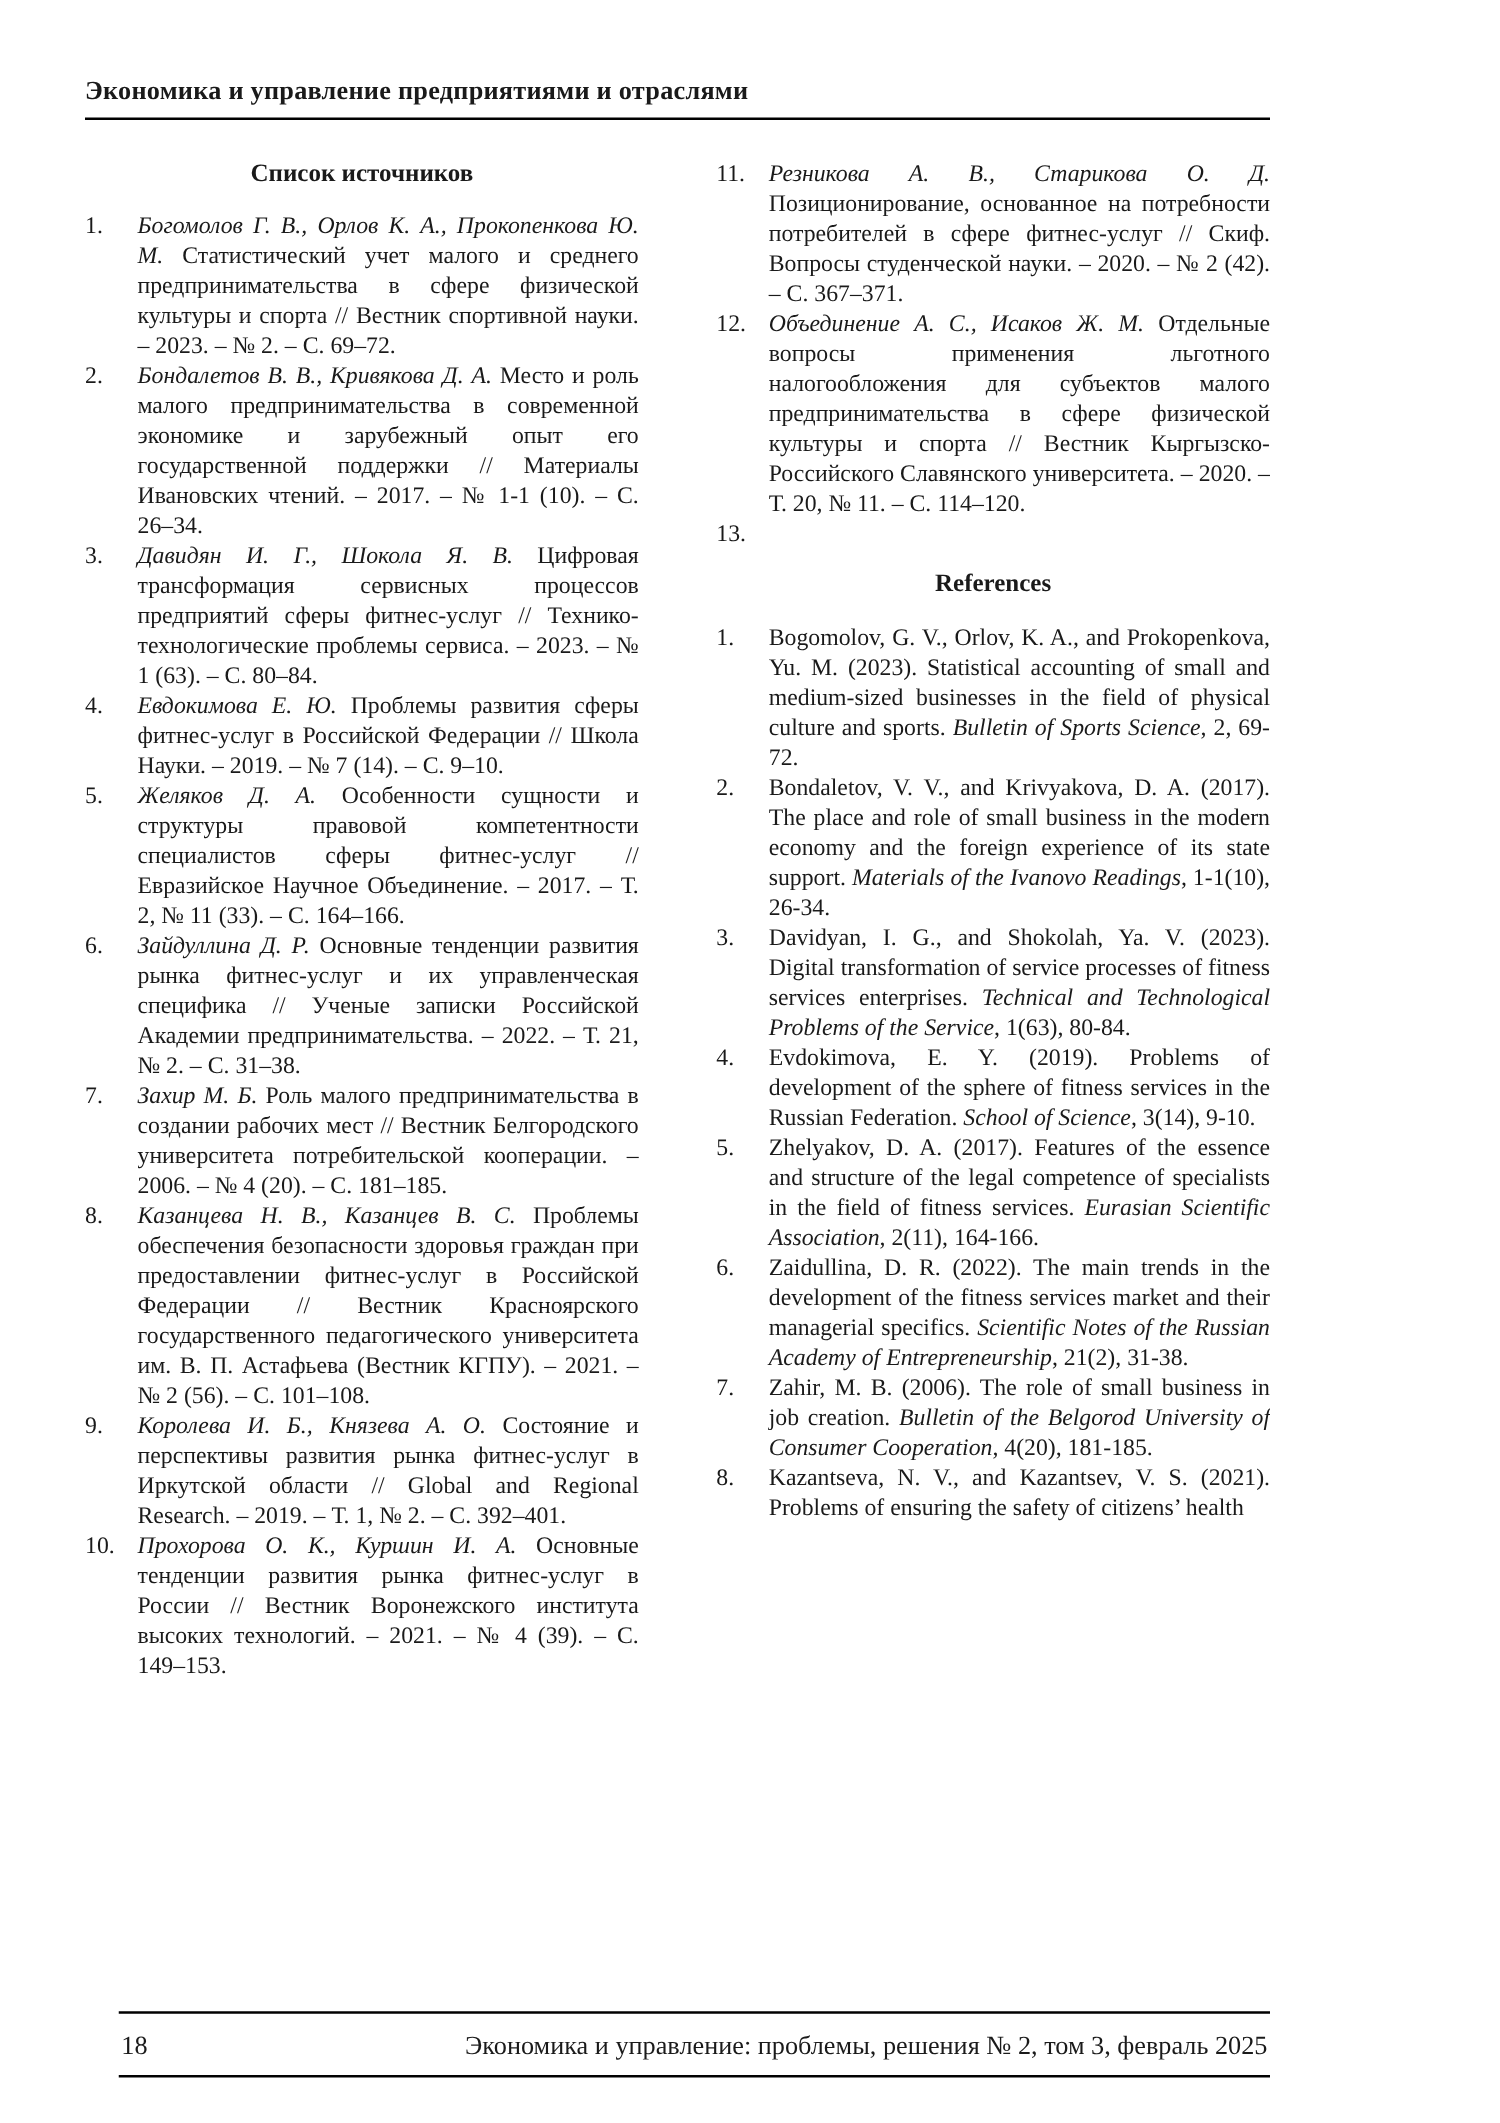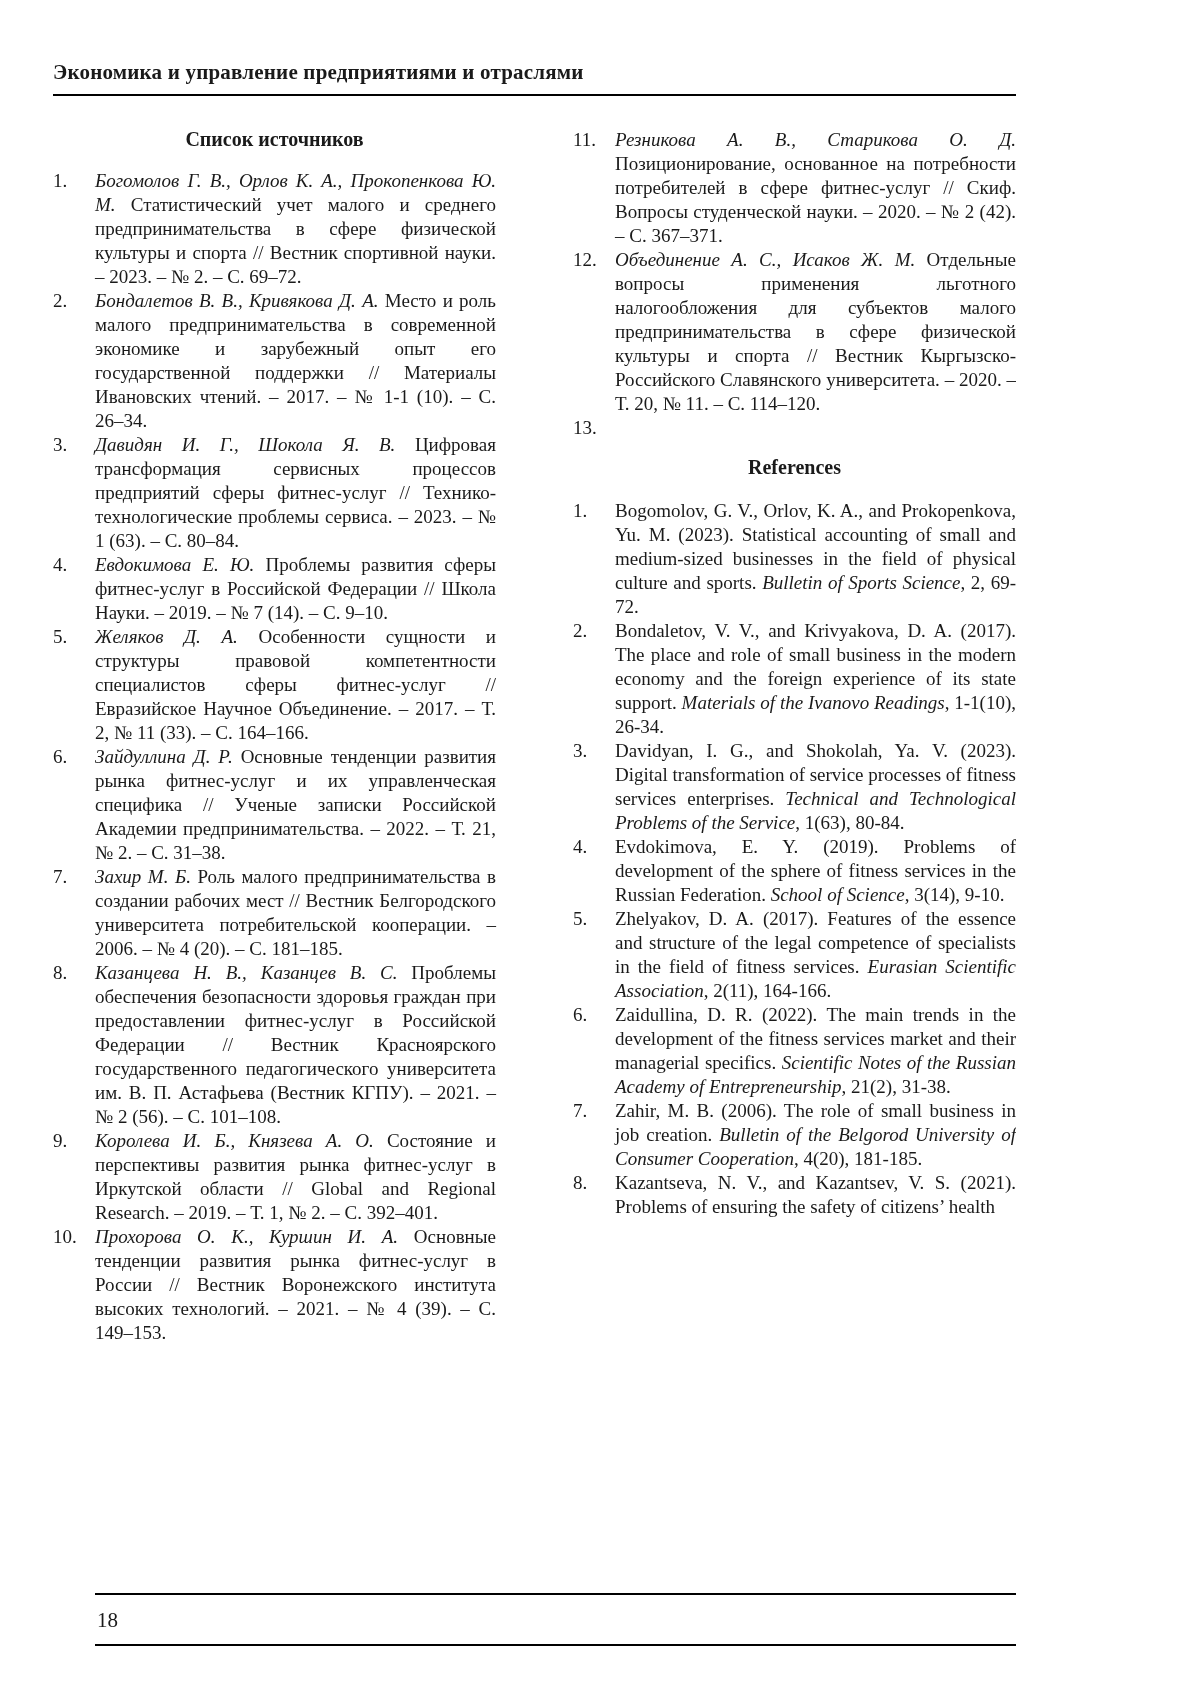--- a/index.html
+++ b/index.html
@@ -6,21 +6,21 @@
   body {
     width: 1200px; height: 1698px;
     font-family: "Liberation Serif", serif;
     color: #1a1a1a;
     position: relative;
     overflow: hidden;
   }
   .page {
     box-sizing: border-box;
     width: 1200px; height: 1698px;
-    padding: 60px 184px 0 53px;
+    padding: 60px 184px 0 68px;
     position: relative;
   }
   .running-head {
     font-size: 21px;
     font-weight: bold;
     letter-spacing: 0.2px;
   }
   .rule { height: 2px; background: #000; }
   .head-rule { margin-top: 9px; }
   .columns {
@@ -45,21 +45,21 @@
     font-size: 19px;
     line-height: 24px;
     text-align: justify;
     hyphens: auto;
   }
   .ref-item { position: relative; padding-left: 42px; }
   .ref-item .num { position: absolute; left: 0; top: 0; }
   .it { font-style: italic; }
   footer {
     position: absolute;
-    left: 95px; right: 184px; bottom: 52px;
+    left: 95px; right: 184px; bottom: 36px;
   }
   .footer-row {
     display: flex;
     justify-content: space-between;
     align-items: baseline;
     font-size: 21px;
     padding: 13px 2px 11px 2px;
   }
 </style>
 </head>
@@ -106,17 +106,18 @@
           <li class="ref-item"><span class="num">7.</span><span class="ref-text"><span>Zahir, M. B. (2006). The role of small business in job creation. </span><span class="it">Bulletin of the Belgorod University of Consumer Cooperation</span><span>, 4(20), 181-185.</span></span></li>
           <li class="ref-item"><span class="num">8.</span><span class="ref-text"><span>Kazantseva, N. V., and Kazantsev, V. S. (2021). Problems of ensuring the safety of citizens’ health</span></span></li>
         </ol>
     </section>
   </main>
 
   <footer>
     <div class="rule"></div>
     <div class="footer-row">
       <span>18</span>
+      <span>Экономика и управление: проблемы, решения № 2, том 3, февраль 2025</span>
     </div>
     <div class="rule"></div>
   </footer>
 
 </div>
 
 </body></html>

